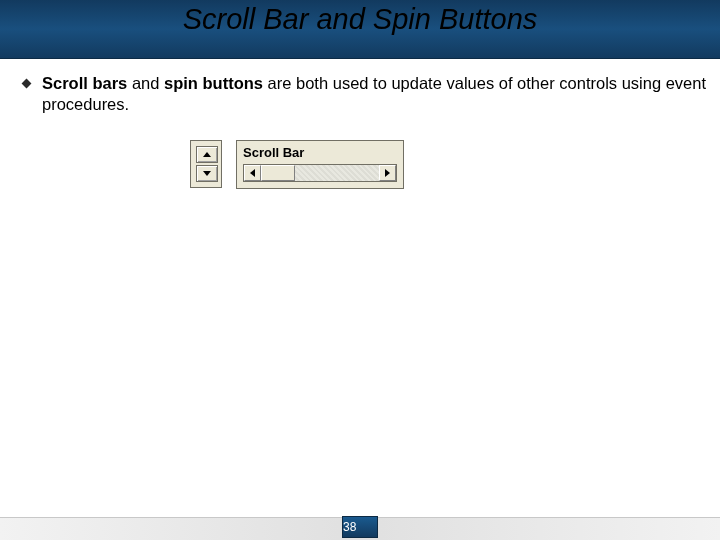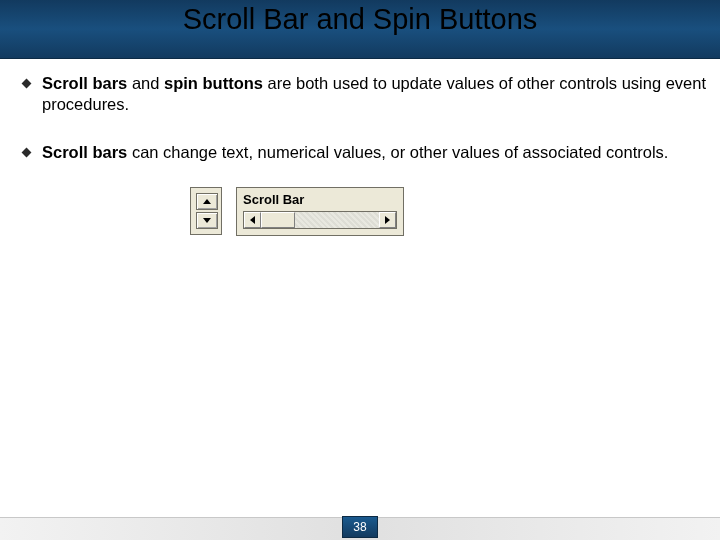--- a/index.html
+++ b/index.html
@@ -10,20 +10,21 @@
     background: #ffffff;
     font-family: Arial, Helvetica, sans-serif;
     overflow: hidden;
     position: relative;
   }
   .title-band {
     position: relative;
     height: 58px;
     background: linear-gradient(to bottom, #123a5f 0%, #194f7e 50%, #123a5f 100%);
     border-bottom: 1px solid #0c2a44;
+    font-style: italic;
   }
   .title-text {
     position: absolute;
     left: 0;
     right: 0;
     top: -6px;
     height: 50px;
     text-align: center;
     font-size: 29px;
     color: #000000;
@@ -192,46 +193,40 @@
     position: absolute;
     left: 50%;
     bottom: 2px;
     transform: translateX(-50%);
     width: 34px;
     height: 20px;
     background: linear-gradient(to bottom, #1a5a8f 0%, #123a5f 100%);
     border: 1px solid #0c2a44;
     color: #fff;
     font-size: 12px;
-    text-align: center;
+    text-align: left;
     line-height: 20px;
   }
 </style>
 </head>
 <body>
 
 <div class="title-band">
   <div class="title-text">Scroll Bar and Spin Buttons</div>
 </div>
 
 <div class="content">
 
   <div class="bullet-item">
     <span class="diamond"></span>
     <span class="bullet-text">
       <span class="b">Scroll bars</span><span> and </span><span class="b">spin buttons</span><span> are both used to update values of other controls using event procedures.</span>
     </span>
   </div>
 
-  <div class="bullet-item">
-    <span class="diamond"></span>
-    <span class="bullet-text">
-      <span class="b">Scroll bars</span><span> can change text, numerical values, or other values of associated controls.</span>
-    </span>
-  </div>
 
   <div class="images-row">
     <div class="spin-box">
       <div class="spin-btn">
         <div class="tri-up"></div>
       </div>
       <div class="spin-btn">
         <div class="tri-down"></div>
       </div>
     </div>

